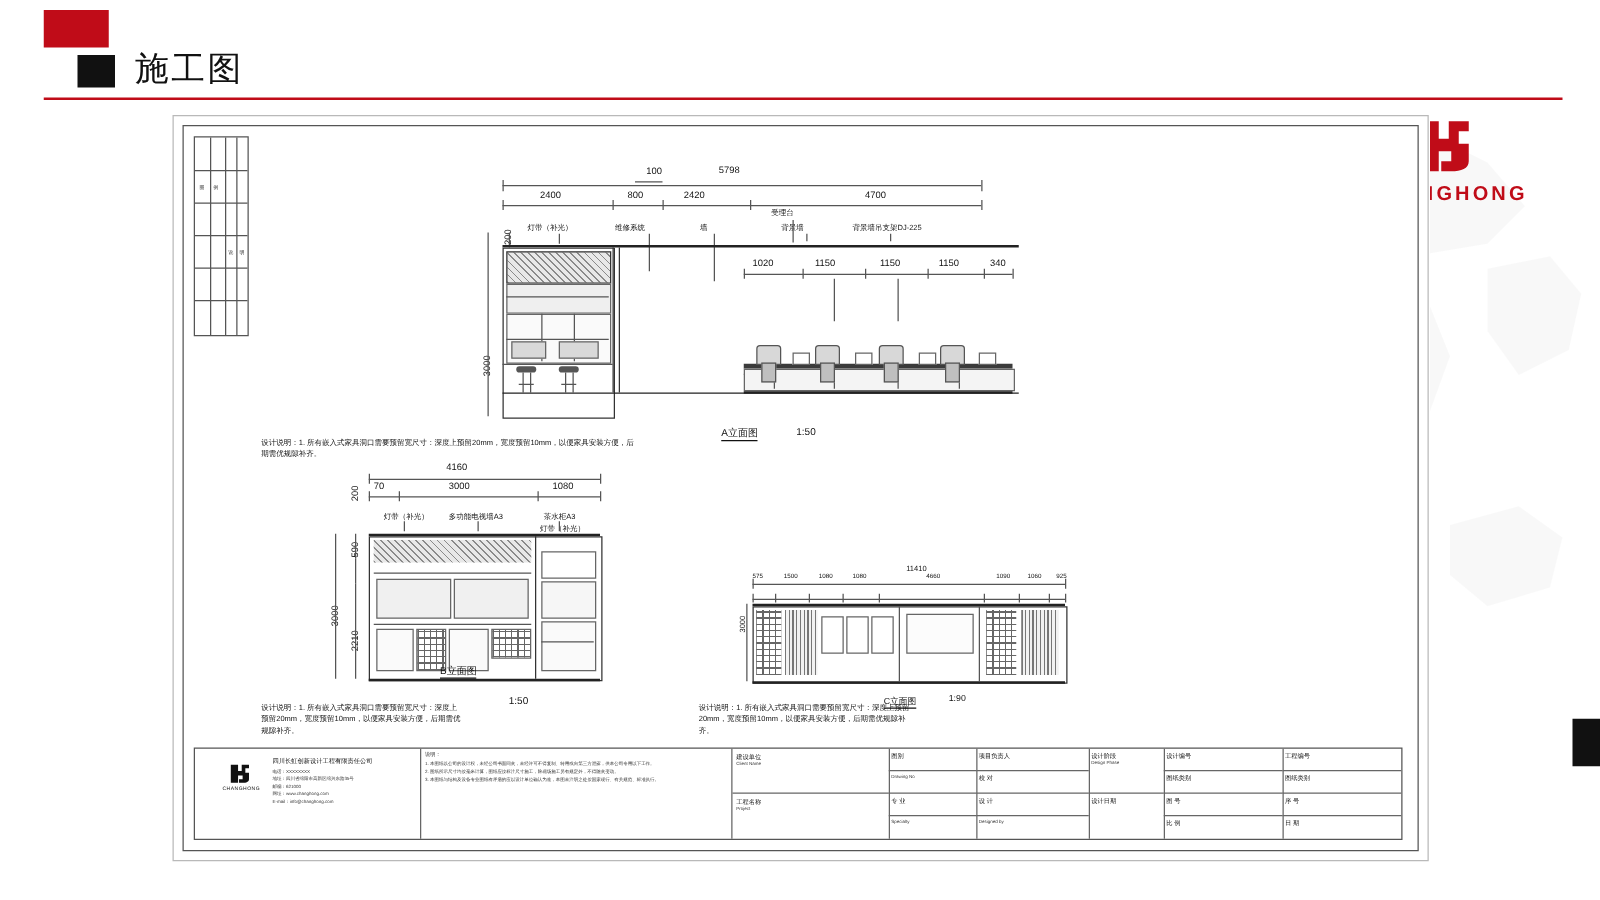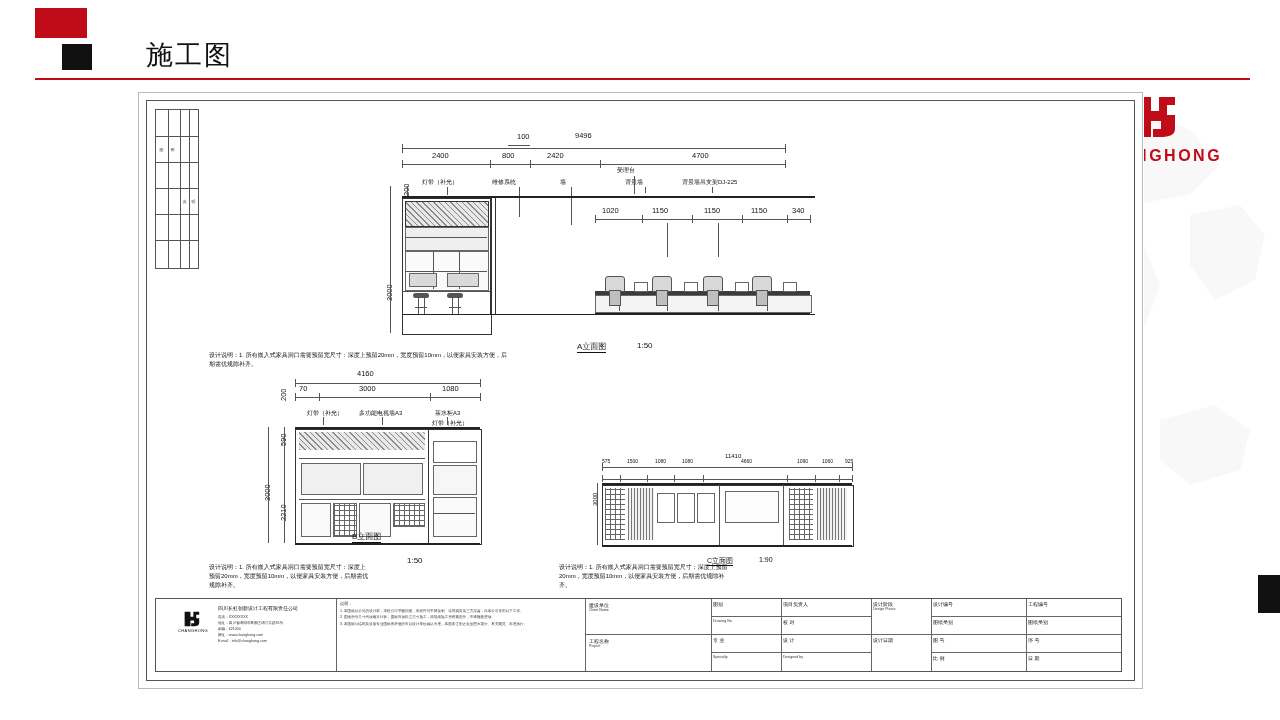--- a/index.html
+++ b/index.html
@@ -12,21 +12,21 @@
   }
   
   .world-map{
     position:absolute;right:0;top:0;width:560px;height:720px;
     opacity:.22;pointer-events:none;
   }
   
   .hdr{position:absolute;left:0;top:0;width:1280px;height:80px;}
   .hdr-redblock{position:absolute;left:35px;top:8px;width:52px;height:30px;background:#c00c18;}
   .hdr-blackblock{position:absolute;left:62px;top:44px;width:30px;height:26px;background:#111;}
-  .hdr-title{position:absolute;left:108px;top:38px;font-size:27px;line-height:34px;color:#111;letter-spacing:2px;margin-left:38px;}
+  .hdr-title{position:absolute;left:108px;top:38px;font-size:27px;line-height:34px;color:#111;letter-spacing:2px;}
   .hdr-rule{position:absolute;left:35px;top:78px;width:1215px;height:2px;background:#c00c18;}
   
   .logo{position:absolute;right:35px;top:95px;width:175px;text-align:center;}
   .logo svg{display:block;margin:0 auto;}
   .logo-word{font-size:16px;letter-spacing:2.5px;color:#c00c18;margin-top:8px;font-weight:bold;}
   
   .side-tab{position:absolute;right:0;top:575px;width:22px;height:38px;background:#111;}
   
   .sheet{
     position:absolute;left:138px;top:92px;width:1003px;height:595px;
@@ -126,21 +126,21 @@
     <div class="vline" style="left:24px"></div>
     <div class="vline" style="left:33px"></div>
     <div class="cellText" style="left:3px;top:34px">图</div>
     <div class="cellText" style="left:14px;top:34px">例</div>
     <div class="cellText" style="left:26px;top:86px">说</div>
     <div class="cellText" style="left:35px;top:86px">明</div>
   </div>
 
   <div>
 
-    <div class="dim" style="left:428px;top:30px">9496</div>
+    <div class="dim" style="left:428px;top:30px">5798</div>
     <div class="ln h thin" style="left:255px;top:47px;width:383px"></div>
     <div class="ln v thin" style="left:255px;top:43px;height:9px"></div>
     <div class="ln v thin" style="left:638px;top:43px;height:9px"></div>
 
     <div class="dim" style="left:370px;top:31px">100</div>
     <div class="ln h thin" style="left:361px;top:44px;width:22px"></div>
 
     <div class="dim" style="left:285px;top:50px">2400</div>
     <div class="dim" style="left:355px;top:50px">800</div>
     <div class="dim" style="left:400px;top:50px">2420</div>

